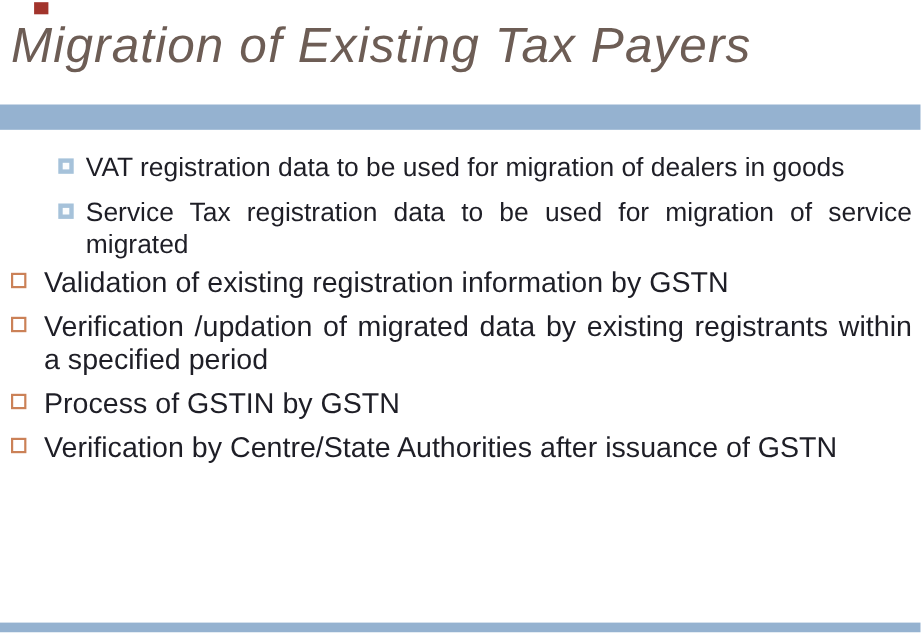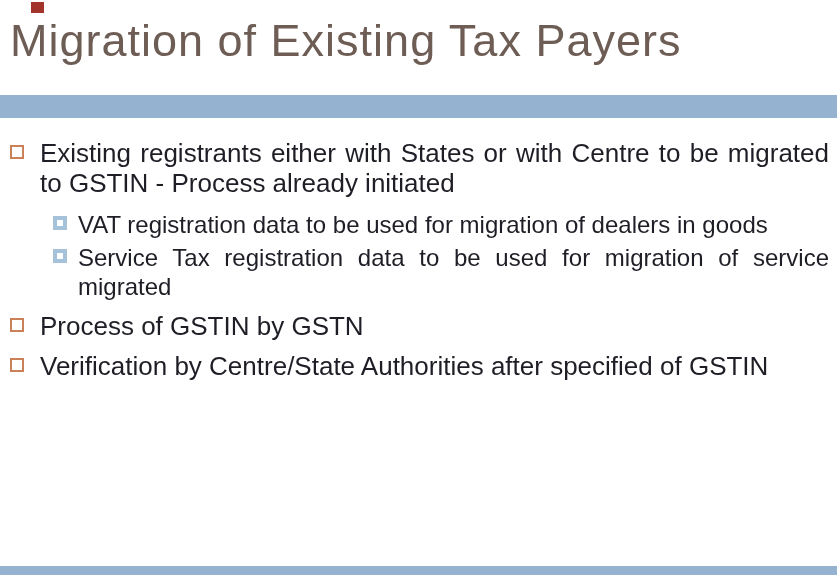--- a/index.html
+++ b/index.html
@@ -8,21 +8,21 @@
     background:#ffffff;
     font-family:"Liberation Sans", sans-serif;
   }
   .corner-square{
     position:absolute;left:31px;top:2px;width:13px;height:11px;
     background:#a2342c;
   }
   .slide-title{
     position:absolute;left:10px;top:14px;right:8px;
     font-size:45px;line-height:1.2;letter-spacing:1px;
-    color:#6d5d55;white-space:nowrap;
+    color:#6d5d55;white-space:nowrap;font-style:italic;
   }
   .header-band{
     position:absolute;left:0;top:95px;width:837px;height:23px;
     background:#95b2d0;
   }
   .footer-band{
     position:absolute;left:0;bottom:0;width:837px;height:9px;
     background:#95b2d0;
   }
   .content{
@@ -57,36 +57,40 @@
 <body>
 
 <div class="corner-square"></div>
 
 <div class="slide-title">Migration of Existing Tax Payers</div>
 
 <div class="header-band"></div>
 
 <div class="content">
   <div id="bullet-list">
-      <div class="item l1">
-        <span class="sq"></span>
-        <span class="tx">Existing registrants either with States or with Centre to be migrated to GSTIN - Process already initiated</span>
-      </div>
       <div class="item l2">
         <span class="sq"></span>
         <span class="tx">VAT registration data to be used for migration of dealers in goods</span>
       </div>
       <div class="item l2">
         <span class="sq"></span>
         <span class="tx">Service Tax registration data to be used for migration of service migrated</span>
       </div>
       <div class="item l1">
         <span class="sq"></span>
+        <span class="tx">Validation of existing registration information by GSTN</span>
+      </div>
+      <div class="item l1">
+        <span class="sq"></span>
+        <span class="tx">Verification /updation of migrated data by existing registrants within a specified period</span>
+      </div>
+      <div class="item l1">
+        <span class="sq"></span>
         <span class="tx">Process of GSTIN by GSTN</span>
       </div>
       <div class="item l1">
         <span class="sq"></span>
-        <span class="tx">Verification by Centre/State Authorities after specified of GSTIN</span>
+        <span class="tx">Verification by Centre/State Authorities after issuance of GSTN</span>
       </div>
     </div>
 </div>
 
 <div class="footer-band"></div>
 
 </body></html>

